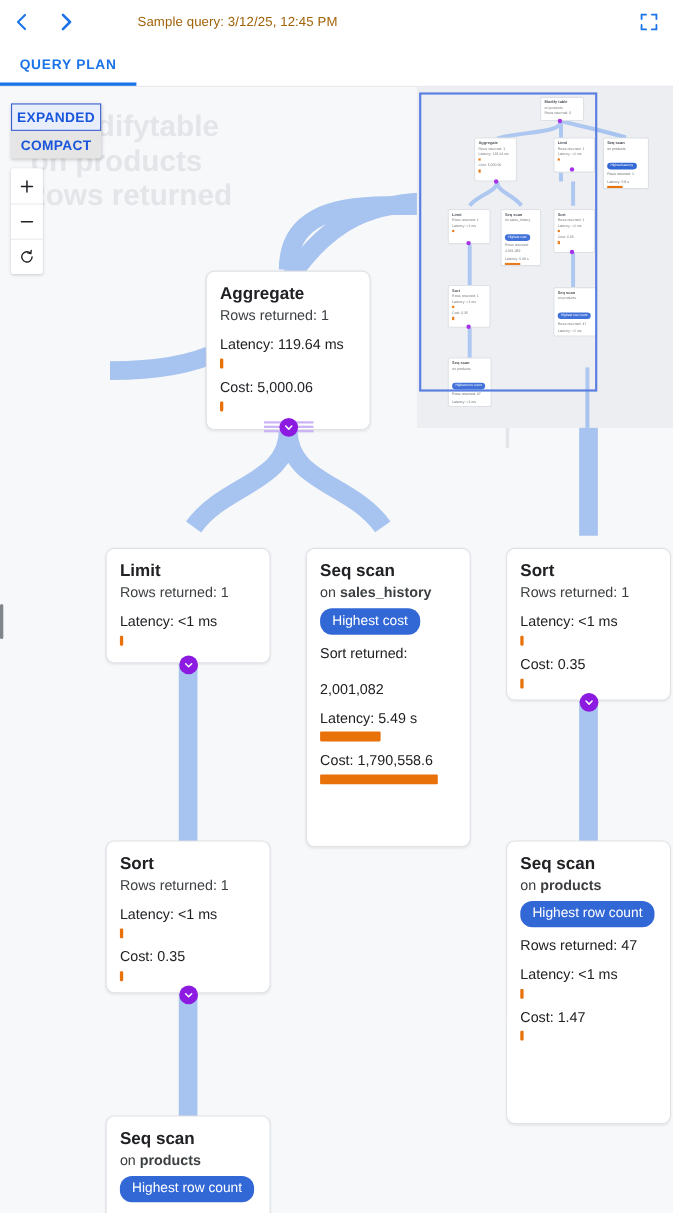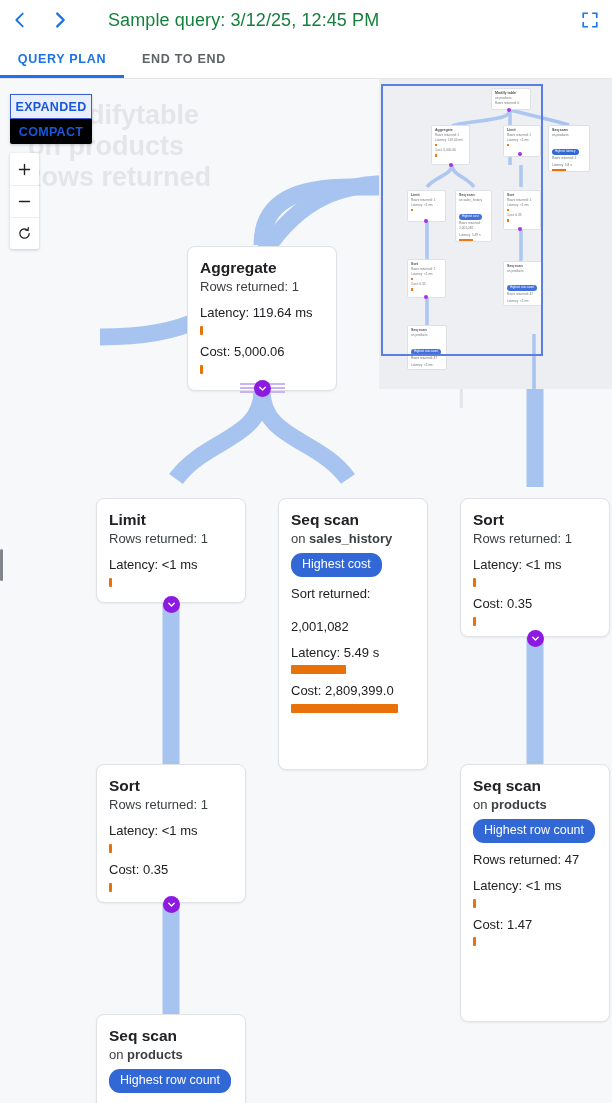--- a/index.html
+++ b/index.html
@@ -16,22 +16,22 @@
   .header {
     position: absolute; top: 0; left: 0; width: 612px; height: 40px;
     background: #ffffff; display: flex; align-items: center;
   }
   .nav-btn {
     width: 40px; height: 40px; display: flex; align-items: center; justify-content: center;
     cursor: pointer; flex: 0 0 auto;
   }
   .nav-btn svg { display: block; }
   .header-title {
-    font-size: 18px; color: #15803d; letter-spacing: .1px;
-    margin-left: 28px; white-space: nowrap;
+    font-size: 12px; color: #a16207; letter-spacing: .1px;
+    margin-left: 45px; white-space: nowrap;
   }
   .header-spacer { flex: 1 1 auto; }
   .fs-btn { width: 44px; height: 40px; display: flex; align-items: center; justify-content: center; cursor: pointer; }
 
   
   .tabbar {
     position: absolute; top: 40px; left: 0; width: 612px; height: 39px;
     background: #ffffff; border-bottom: 1px solid #e4e6ea; display: flex; align-items: stretch;
   }
   .tab {
@@ -72,21 +72,21 @@
     background: #8c1ae0; display: flex; align-items: center; justify-content: center;
     cursor: pointer; z-index: 6;
   }
   .collapse svg { display: block; }
   .stripes { position: absolute; height: 11px; z-index: 5; }
   .stripes i { display: block; height: 2px; background: #c9b3f5; margin-bottom: 2px; }
 
   
   .seg {
     position: absolute; left: 10px; top: 15px; width: 82px;
-    background: #000000; border-radius: 2px;
+    background: #e5e5e5; border-radius: 2px;
     box-shadow: 0 1px 3px rgba(60,64,67,.25);
   }
   .seg div {
     height: 25px; display: flex; align-items: center; justify-content: center;
     font-size: 12.5px; font-weight: bold; color: #1a56db; letter-spacing: .3px; cursor: pointer;
   }
   .seg div.on { background: #e8eefc; border: 1px solid #3b5fd0; }
 
   .zoomctl {
     position: absolute; left: 10px; top: 74px; width: 29px;
@@ -156,21 +156,20 @@
             <path d="M15.5 3H21v5.5"></path>
           <path d="M21 15.5V21h-5.5"></path>
             <path d="M8.5 21H3v-5.5"></path>
         </g>
       </svg>
     </div>
   </div>
 
   <div class="tabbar">
     <div class="tab active" style="width:124px">QUERY PLAN</div>
-    <div class="tab" style="width:120px">END TO END</div>
   </div>
 
   <div class="canvas">
 
     <div class="ghost" style="left:49px; top:21px; font-size:27px;">Modifytable</div>
     <div class="ghost" style="left:28px; top:52px; font-size:27px;">on products</div>
     <div class="ghost" style="left:22px; top:83px; font-size:27px;">Rows returned</div>
     <div class="ghost" style="left:468px; top:182px; font-size:27px;">Limit</div>
     <div class="ghost" style="left:458px; top:224px; font-size:24px;">Rows returned: 1</div>
     <div class="ghost" style="left:458px; top:268px; font-size:24px;">Latency: &lt;1 ms</div>
@@ -233,21 +232,21 @@
     </div>
 
     <div class="node" style="left:278px; top:419px; width:150px; height:272px;">
       <div class="node-title">Seq scan</div>
       <div class="node-sub"><span>on </span><b>sales_history</b></div>
       <div class="badge">Highest cost</div>
       <div class="node-row">Sort returned:</div>
       <div class="node-row tight">2,001,082</div>
       <div class="node-row">Latency: 5.49 s</div>
       <div class="bar" style="width:55px"></div>
-      <div class="node-row">Cost: 2,809,399.0</div>
+      <div class="node-row">Cost: 1,790,558.6</div>
       <div class="bar" style="width:107px"></div>
     </div>
 
     <div class="node" style="left:460px; top:419px; width:150px; height:139px;">
       <div class="node-title">Sort</div>
       <div class="node-sub">Rows returned: 1</div>
       <div class="node-row">Latency: &lt;1 ms</div>
       <div class="bar" style="width:3px"></div>
       <div class="node-row">Cost: 0.35</div>
       <div class="bar" style="width:3px"></div>

